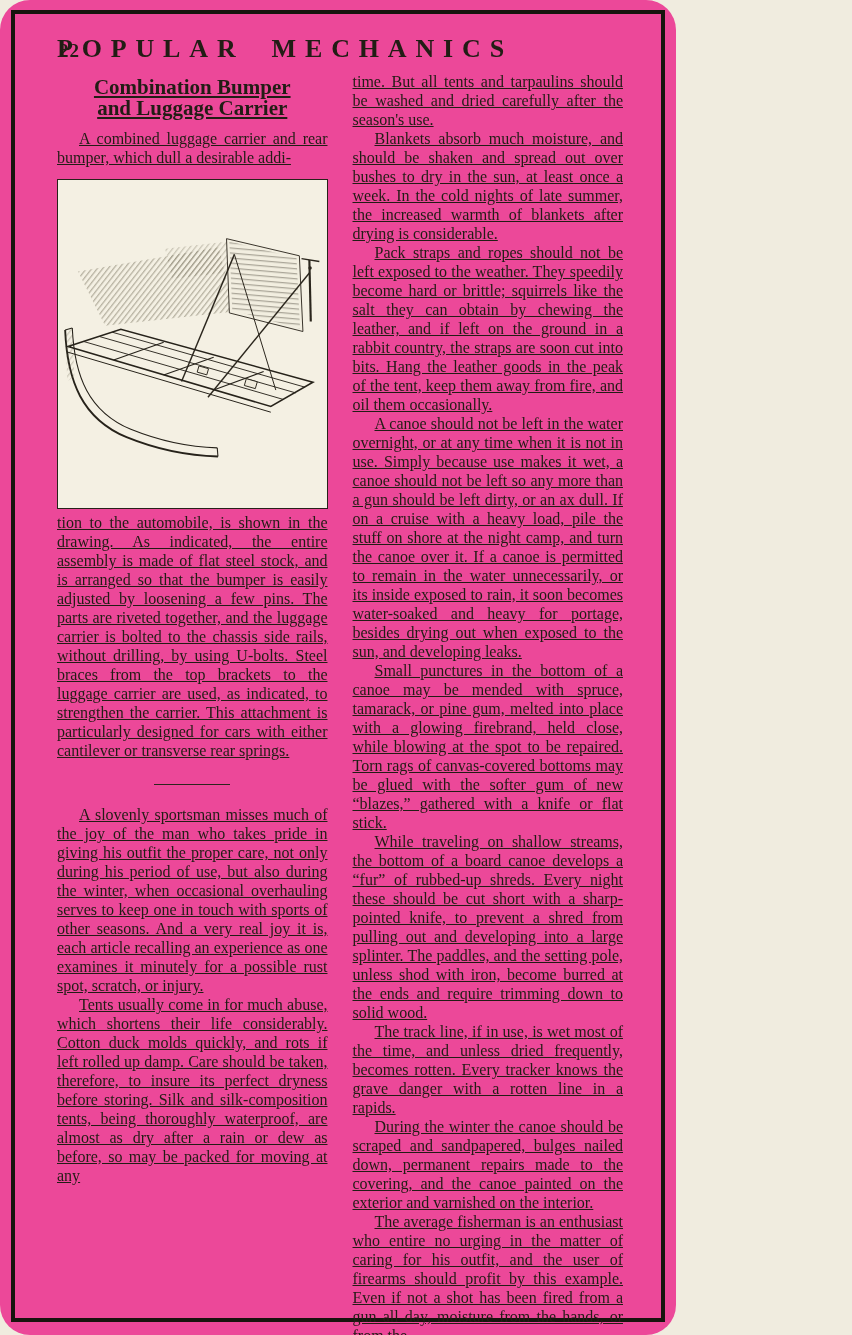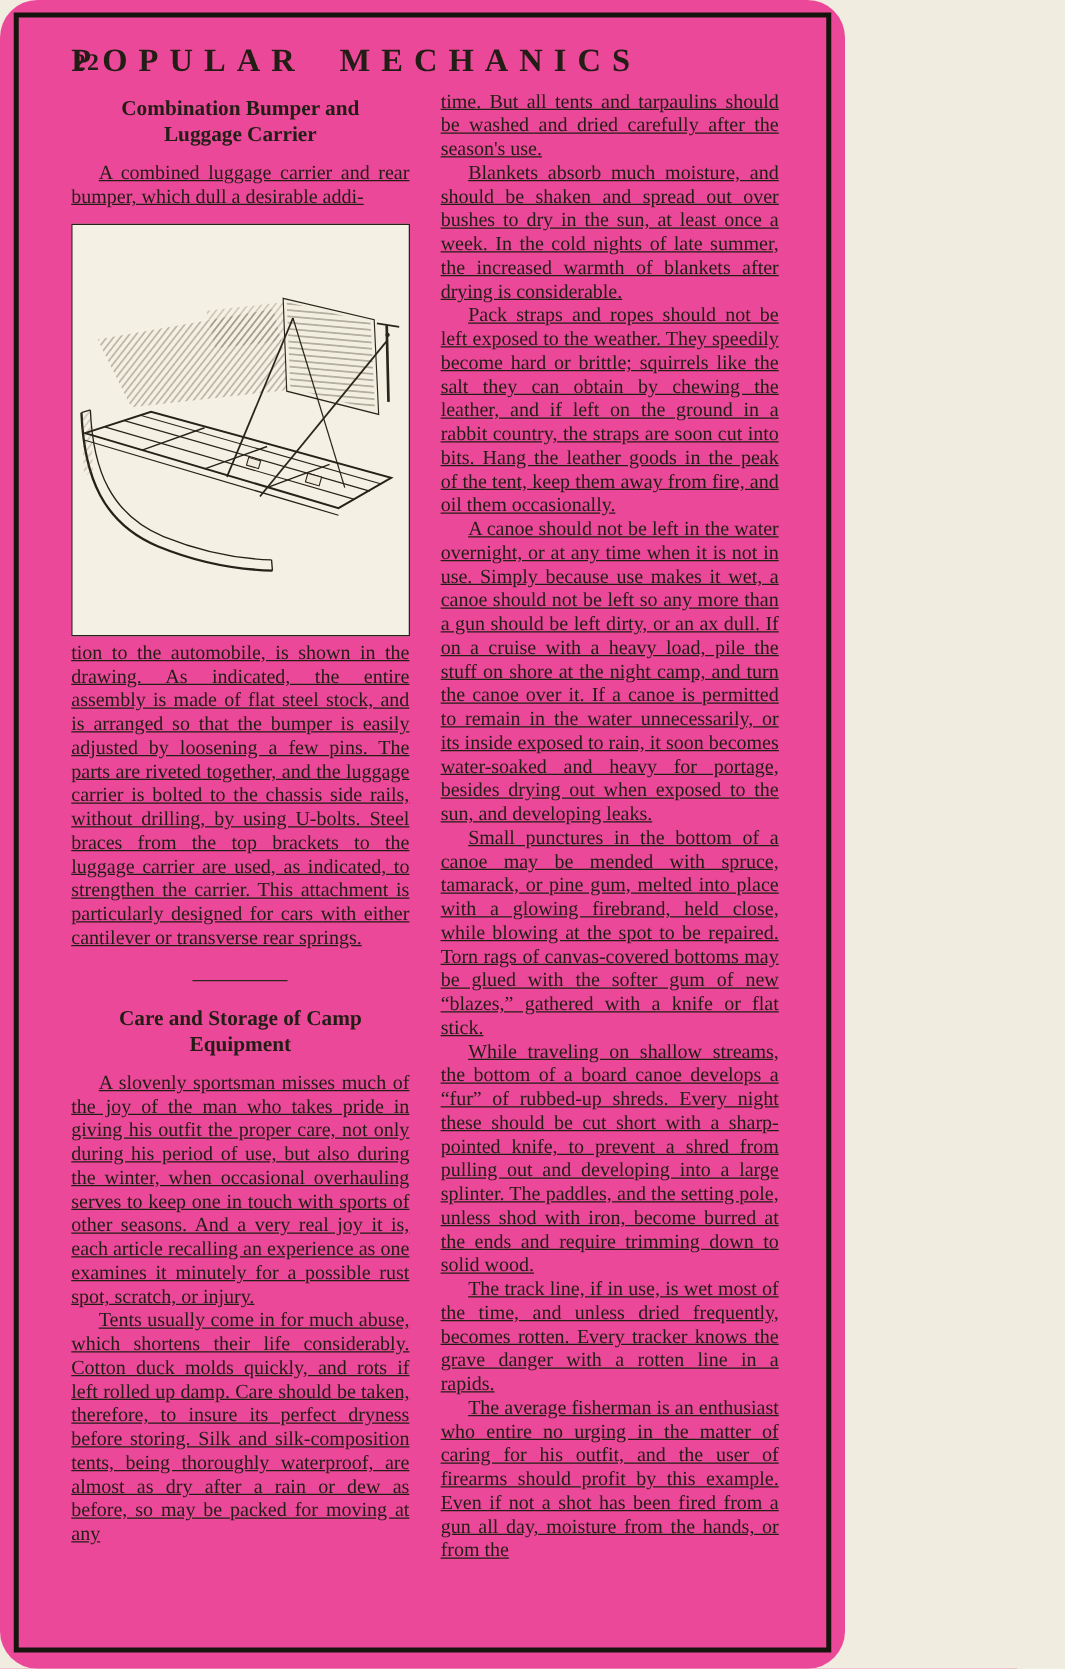--- a/index.html
+++ b/index.html
@@ -30,22 +30,23 @@
   .masthead {
     text-align: left;
     font-size: 26px; font-weight: 700;
     letter-spacing: 0.34em; word-spacing: 0.45em;
     padding-top: 8px;
   }
   .columns { display: flex; gap: 25px; }
   .col { flex: 1; min-width: 0; font-size: 16px; line-height: 19px; text-align: justify; }
   .article-title {
     text-align: center; font-weight: 700;
-    font-size: 17px; line-height: 20.5px;
+    font-size: 21px; line-height: 20.5px;
     margin: 5px 28px 11px 28px;
+    text-decoration: underline;
   }
   .para { margin: 0; text-indent: 22px; text-decoration: underline; }
   .para.noindent { text-indent: 0; }
   .figure { margin: 12px 0 4px 0; }
   .illus-box {
     border: 1.5px solid #27221a;
     background: #f4f0e3;
     height: 328px;
     overflow: hidden;
   }
@@ -124,31 +125,31 @@
               <path d="M224,321 L223,309" stroke="#26221a" stroke-width="1.5"></path>
               <polygon points="10,144 20,141 23,209 13,216" fill="url(#hA)" opacity="0.5"></polygon>
             </svg>
           </div>
         </figure>
 
         <p class="para noindent">tion to the automobile, is shown in the drawing. As indicated, the entire assembly is made of flat steel stock, and is arranged so that the bumper is easily adjusted by loosening a few pins. The parts are riveted together, and the luggage carrier is bolted to the chassis side rails, without drilling, by using U-bolts. Steel braces from the top brackets to the luggage carrier are used, as indicated, to strengthen the carrier. This attachment is particularly designed for cars with either cantilever or transverse rear springs.</p>
 
         <div class="divider"></div>
 
-        <h2 class="article-title">Care and Storage of Camp Equipment</h2>
         <p class="para indent">A slovenly sportsman misses much of the joy of the man who takes pride in giving his outfit the proper care, not only during his period of use, but also during the winter, when occasional overhauling serves to keep one in touch with sports of other seasons. And a very real joy it is, each article recalling an experience as one examines it minutely for a possible rust spot, scratch, or injury.</p>
         <p class="para indent">Tents usually come in for much abuse, which shortens their life considerably. Cotton duck molds quickly, and rots if left rolled up damp. Care should be taken, therefore, to insure its perfect dryness before storing. Silk and silk-composition tents, being thoroughly waterproof, are almost as dry after a rain or dew as before, so may be packed for moving at any</p>
       </div>
 
       <div class="col">
         <p class="para noindent">time. But all tents and tarpaulins should be washed and dried carefully after the season's use.</p>
         <p class="para indent">Blankets absorb much moisture, and should be shaken and spread out over bushes to dry in the sun, at least once a week. In the cold nights of late summer, the increased warmth of blankets after drying is considerable.</p>
         <p class="para indent">Pack straps and ropes should not be left exposed to the weather. They speedily become hard or brittle; squirrels like the salt they can obtain by chewing the leather, and if left on the ground in a rabbit country, the straps are soon cut into bits. Hang the leather goods in the peak of the tent, keep them away from fire, and oil them occasionally.</p>
         <p class="para indent">A canoe should not be left in the water overnight, or at any time when it is not in use. Simply because use makes it wet, a canoe should not be left so any more than a gun should be left dirty, or an ax dull. If on a cruise with a heavy load, pile the stuff on shore at the night camp, and turn the canoe over it. If a canoe is permitted to remain in the water unnecessarily, or its inside exposed to rain, it soon becomes water-soaked and heavy for portage, besides drying out when exposed to the sun, and developing leaks.</p>
         <p class="para indent">Small punctures in the bottom of a canoe may be mended with spruce, tamarack, or pine gum, melted into place with a glowing firebrand, held close, while blowing at the spot to be repaired. Torn rags of canvas-covered bottoms may be glued with the softer gum of new “blazes,” gathered with a knife or flat stick.</p>
         <p class="para indent">While traveling on shallow streams, the bottom of a board canoe develops a “fur” of rubbed-up shreds. Every night these should be cut short with a sharp-pointed knife, to prevent a shred from pulling out and developing into a large splinter. The paddles, and the setting pole, unless shod with iron, become burred at the ends and require trimming down to solid wood.</p>
         <p class="para indent">The track line, if in use, is wet most of the time, and unless dried frequently, becomes rotten. Every tracker knows the grave danger with a rotten line in a rapids.</p>
+        <p class="para indent">During the winter the canoe should be scraped and sandpapered, bulges nailed down, permanent repairs made to the covering, and the canoe painted on the exterior and varnished on the interior.</p>
         <p class="para indent">The average fisherman is an enthusiast who entire no urging in the matter of caring for his outfit, and the user of firearms should profit by this example. Even if not a shot has been fired from a gun all day, moisture from the hands, or from the</p>
       </div>
 
     </div>
   </div>
 </div>
 
 </body></html>

